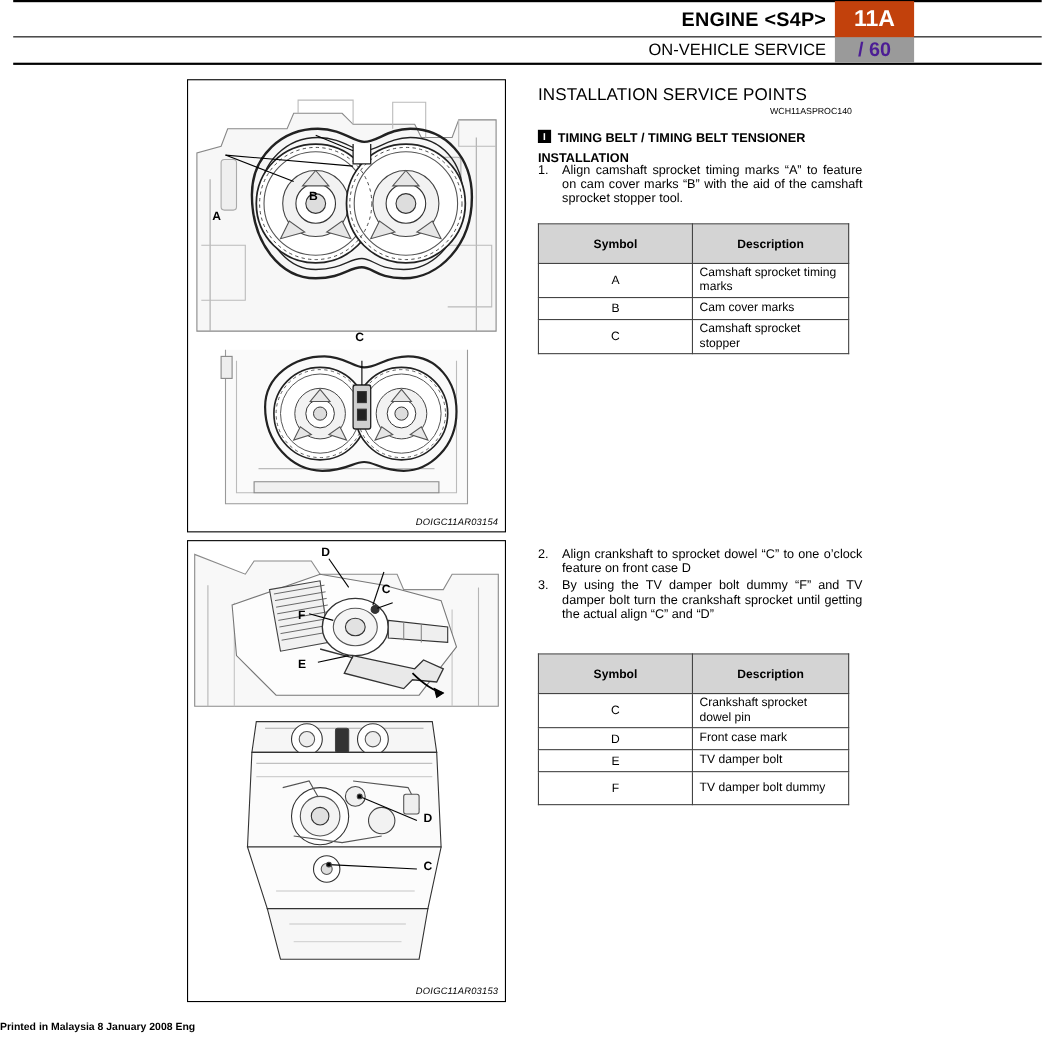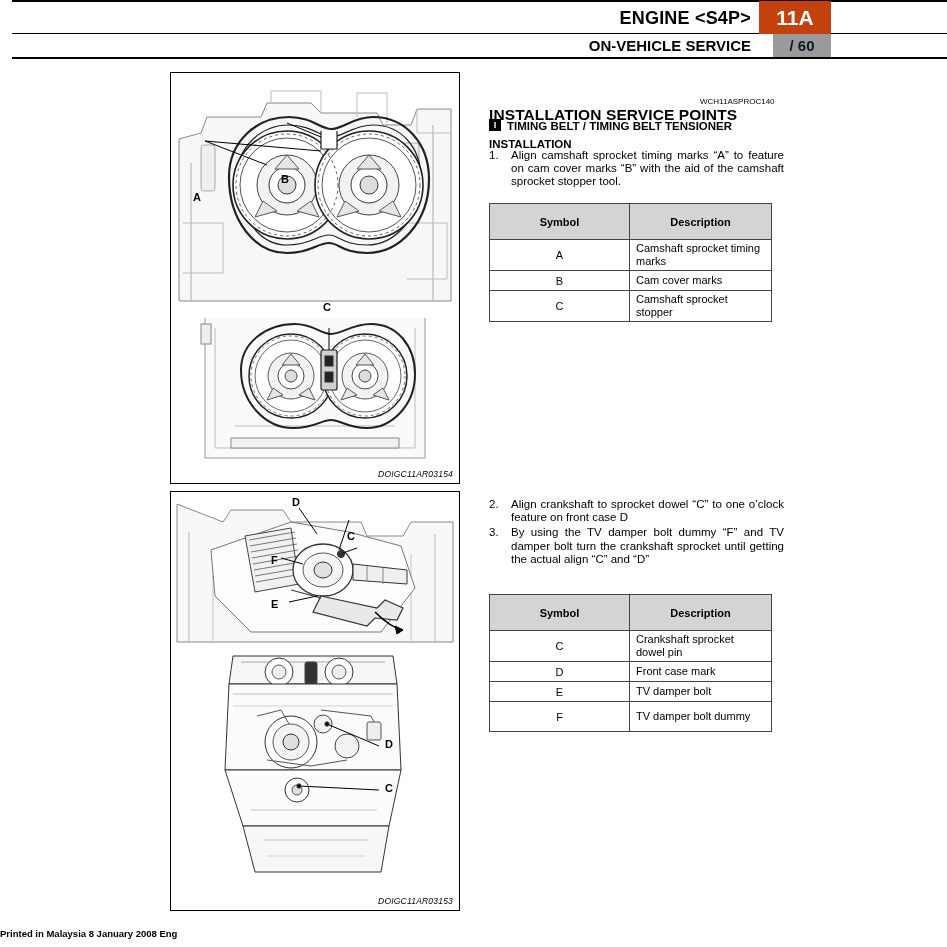--- a/index.html
+++ b/index.html
@@ -39,46 +39,46 @@
     font-size: 18px;
     font-weight: bold;
     letter-spacing: 0.2px;
     text-align: right;
   }
   .hdr-title-2 {
     position: absolute;
     right: 208px;
     top: 37px;
     font-size: 15px;
-    font-weight: bold;
+    font-weight: normal;
     text-align: left;
   }
   .hdr-code-box {
     position: absolute;
     right: 128px;
     top: 1px;
     width: 72px;
     height: 33px;
     background: #c2410c;
     color: #fff;
     font-size: 21px;
     font-weight: bold;
     display: flex;
     align-items: center;
     justify-content: center;
   }
   .hdr-page-box {
     position: absolute;
     right: 128px;
     top: 34px;
-    width: 58px;
+    width: 72px;
     height: 23px;
     background: #9a9a9a;
-    color: #0f172a;
-    font-size: 15px;
+    color: #4c1d95;
+    font-size: 18px;
     font-weight: bold;
     display: flex;
     align-items: center;
     justify-content: center;
   }
 
   
   .fig-panel {
     position: absolute;
     border: 1px solid #000;
@@ -97,23 +97,22 @@
     color: #000;
     font-style: italic;
   }
 
   
   .sec-title {
     position: absolute;
     left: 489px;
     top: 78px;
     font-size: 15.5px;
-    font-weight: bold;
+    font-weight: normal;
     letter-spacing: 0.1px;
-    margin-top: 28px;
   }
   .sec-code {
     position: absolute;
     left: 700px;
     top: 97px;
     font-size: 8px;
   }
 
   .proc-head {
     position: absolute;

